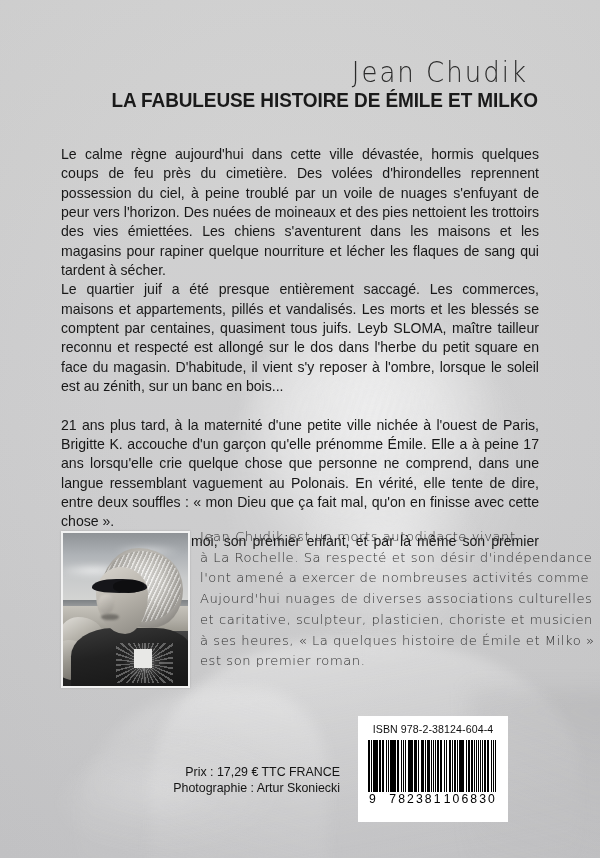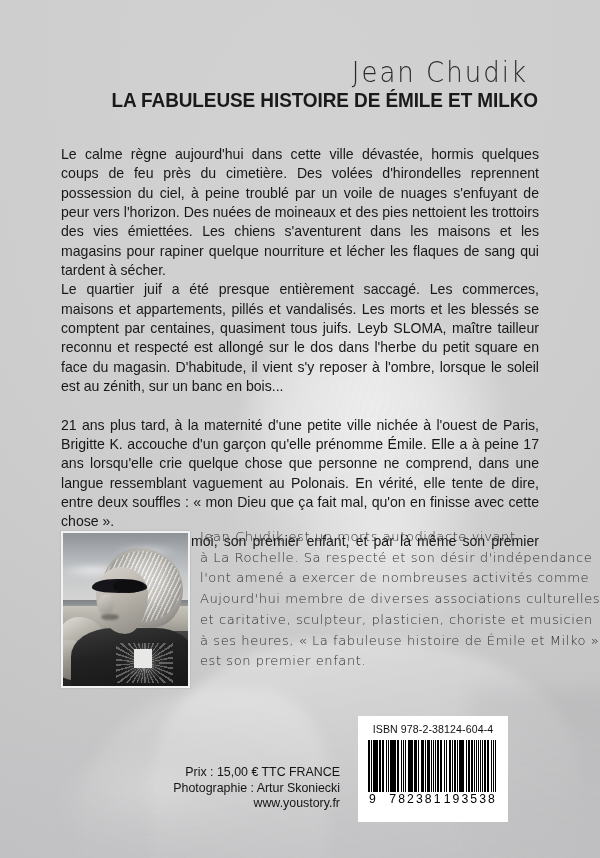--- a/index.html
+++ b/index.html
@@ -447,30 +447,29 @@
       <div class="ph ph-mouth"></div>
       <div class="ph ph-glasses"></div>
       <div class="ph ph-glasses2"></div>
     </div>
   </div>
 
   <div class="bio">
     <div>Jean Chudik est un morts autodidacte vivant</div>
     <div>à La Rochelle. Sa respecté et son désir d'indépendance</div>
     <div>l'ont amené a exercer de nombreuses activités comme</div>
-    <div>Aujourd'hui membre de diverses associations culturelles</div>
+    <div>Aujourd'hui nuages de diverses associations culturelles</div>
     <div>et caritative, sculpteur, plasticien, choriste et musicien</div>
-    <div>à ses heures, « La fabuleuse histoire de Émile et Milko »</div>
-    <div>est son premier enfant.</div>
+    <div>à ses heures, « La quelques histoire de Émile et Milko »</div>
+    <div>est son premier roman.</div>
   </div>
 
   <div class="pub-info">
-    <div>Prix : 15,00 € TTC FRANCE</div>
+    <div>Prix : 17,29 € TTC FRANCE</div>
     <div>Photographie : Artur Skoniecki</div>
-    <div>www.youstory.fr</div>
   </div>
 
   <div class="barcode-box">
     <div class="isbn-text">ISBN 978-2-38124-604-4</div>
     <div class="bars">
         <span style="width: 3.21px; height: 64px; background: rgb(0, 0, 0);"></span>
         <span style="width: 1.07px; height: 64px; background: transparent;"></span>
         <span style="width: 1.07px; height: 64px; background: rgb(0, 0, 0);"></span>
         <span style="width: 2.14px; height: 52px; background: transparent;"></span>
         <span style="width: 1.07px; height: 52px; background: rgb(0, 0, 0);"></span>
@@ -586,17 +585,17 @@
         <span style="width: 1.07px; height: 52px; background: rgb(0, 0, 0);"></span>
         <span style="width: 1.07px; height: 52px; background: transparent;"></span>
         <span style="width: 2.14px; height: 52px; background: rgb(0, 0, 0);"></span>
         <span style="width: 2.14px; height: 64px; background: transparent;"></span>
         <span style="width: 1.07px; height: 64px; background: rgb(0, 0, 0);"></span>
         <span style="width: 3.21px; height: 64px; background: transparent;"></span>
       </div>
     <div class="ean-digits">
       <span class="d-lead">9</span>
       <span class="d-left">782381</span>
-      <span class="d-right">193538</span>
+      <span class="d-right">106830</span>
     </div>
   </div>
 
 </div>
 
 </body></html>

